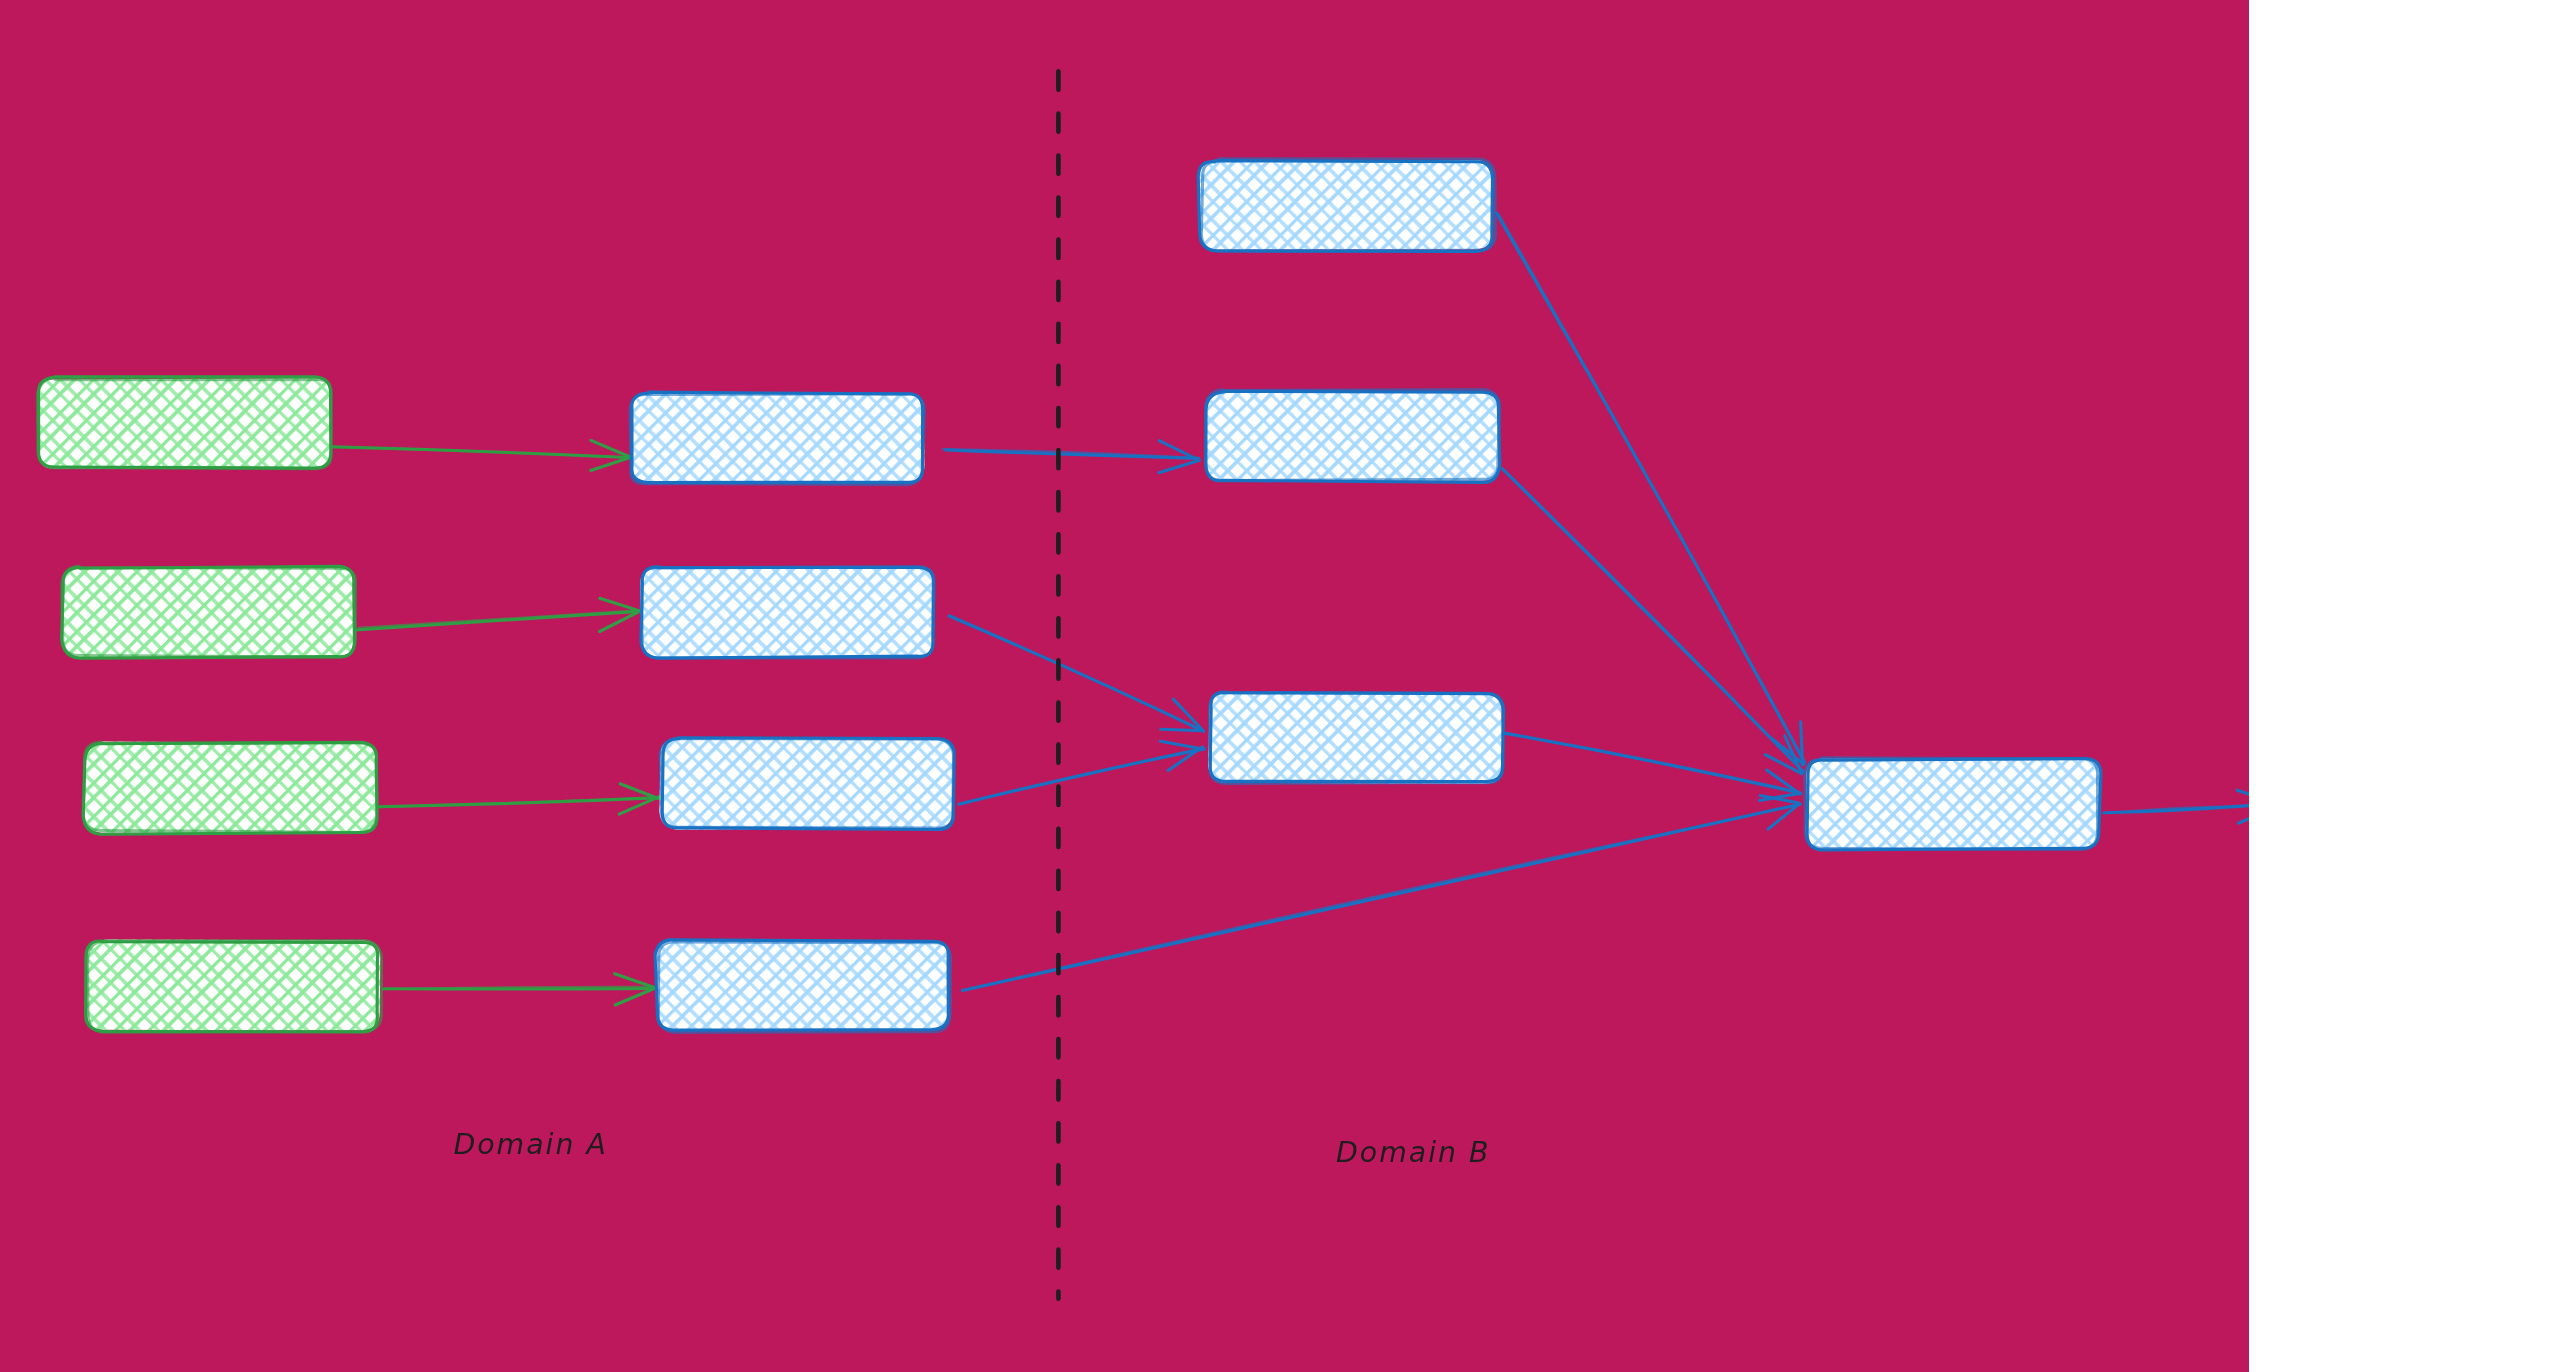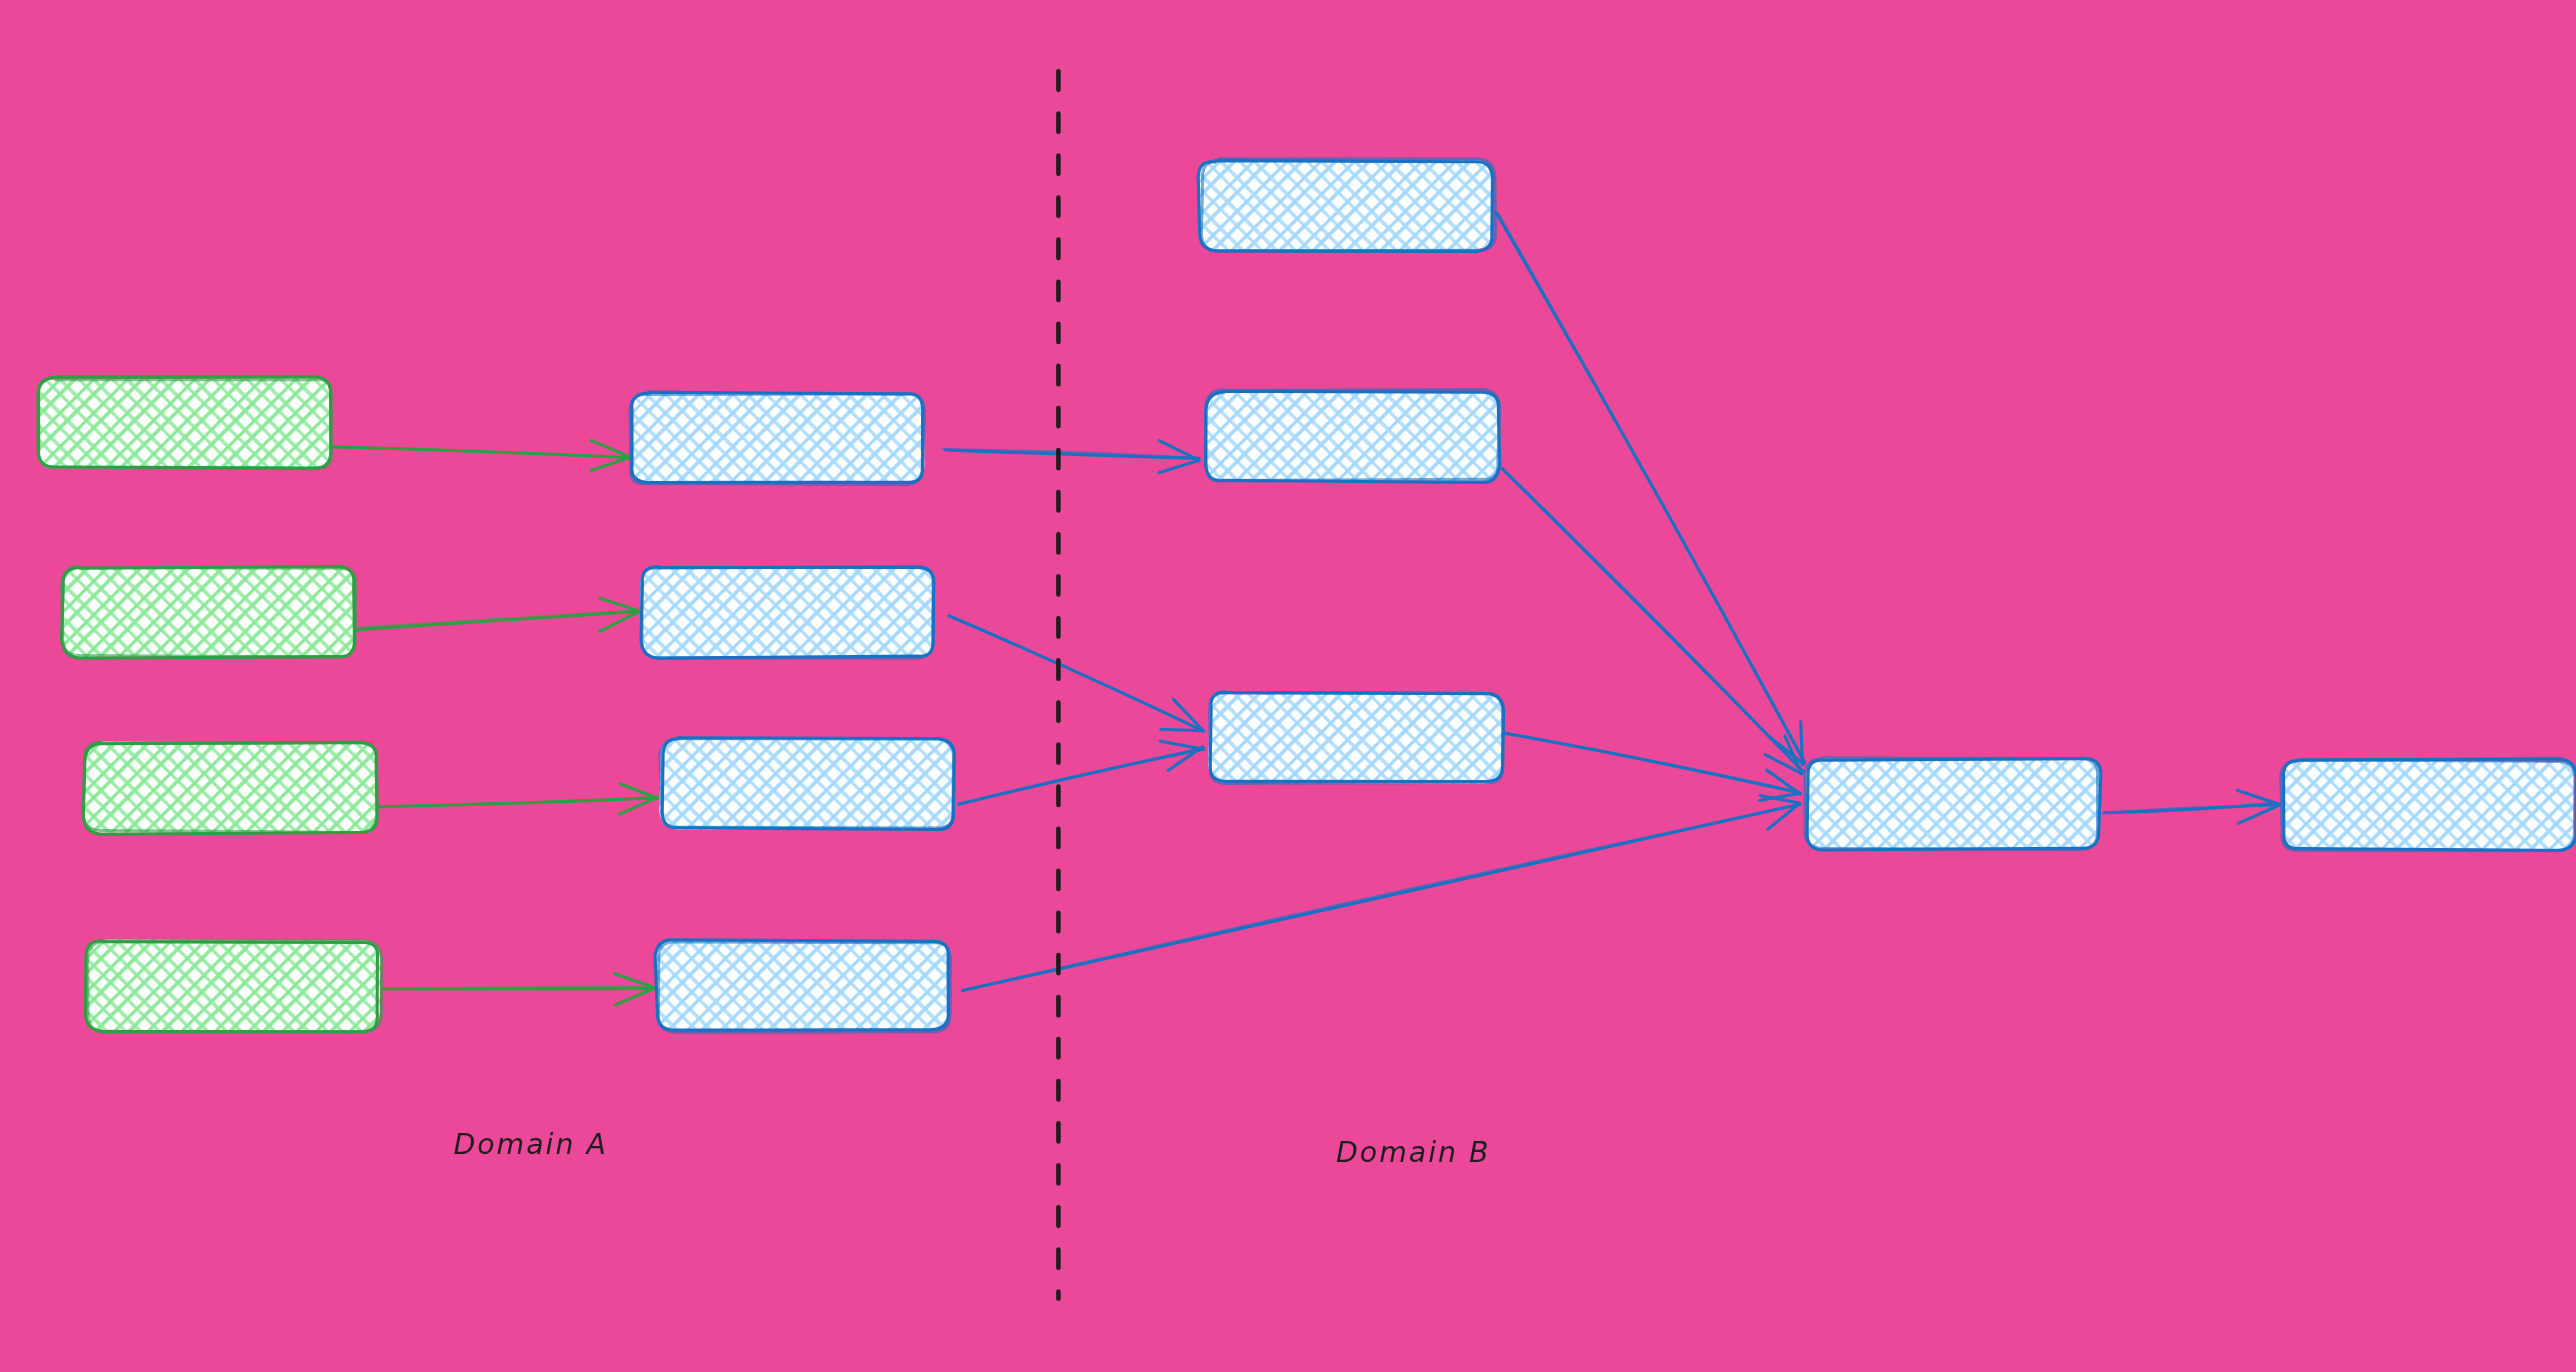--- a/index.html
+++ b/index.html
@@ -5,23 +5,23 @@
   html, body {
     margin: 0;
     padding: 0;
     background: #ffffff;
   }
   body {
     font-family: "DejaVu Sans", sans-serif;
   }
   #canvas-wrap {
     position: relative;
-    width: 2576px;
+    width: 2249px;
     height: 1372px;
-    background: #ec4899;
+    background: #be185d;
     overflow: hidden;
   }
   #diagram-svg {
     position: absolute;
     inset: 0;
     width: 2576px;
     height: 1372px;
     display: block;
   }
   .domain-label {

